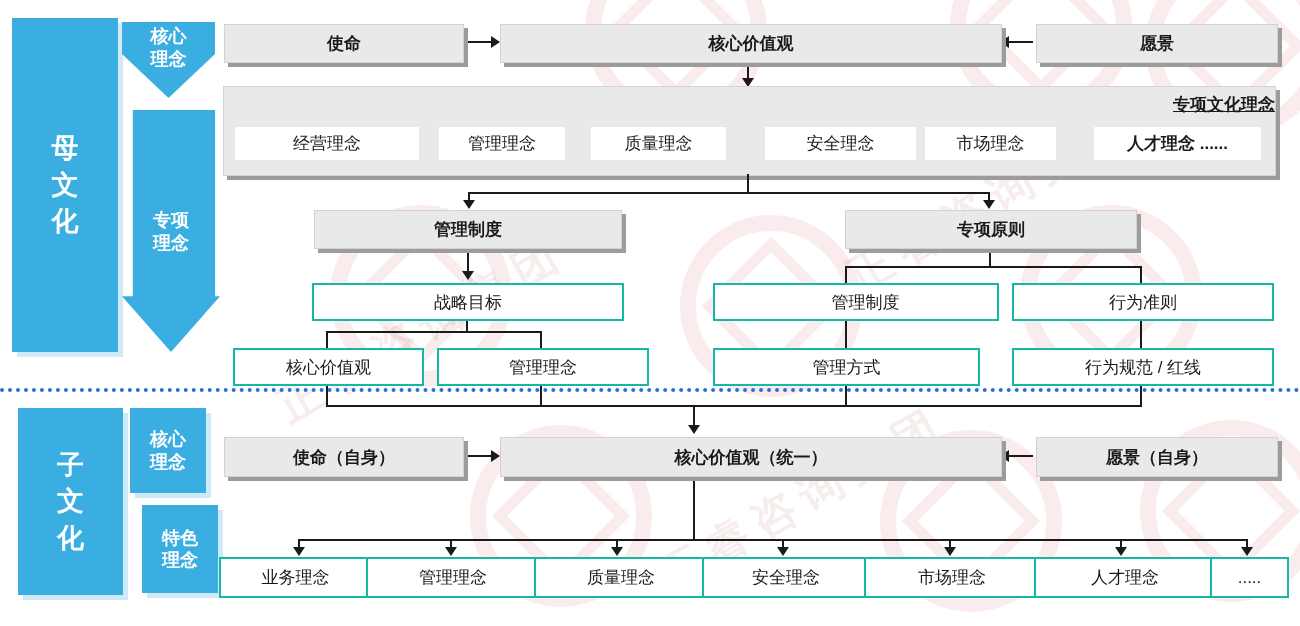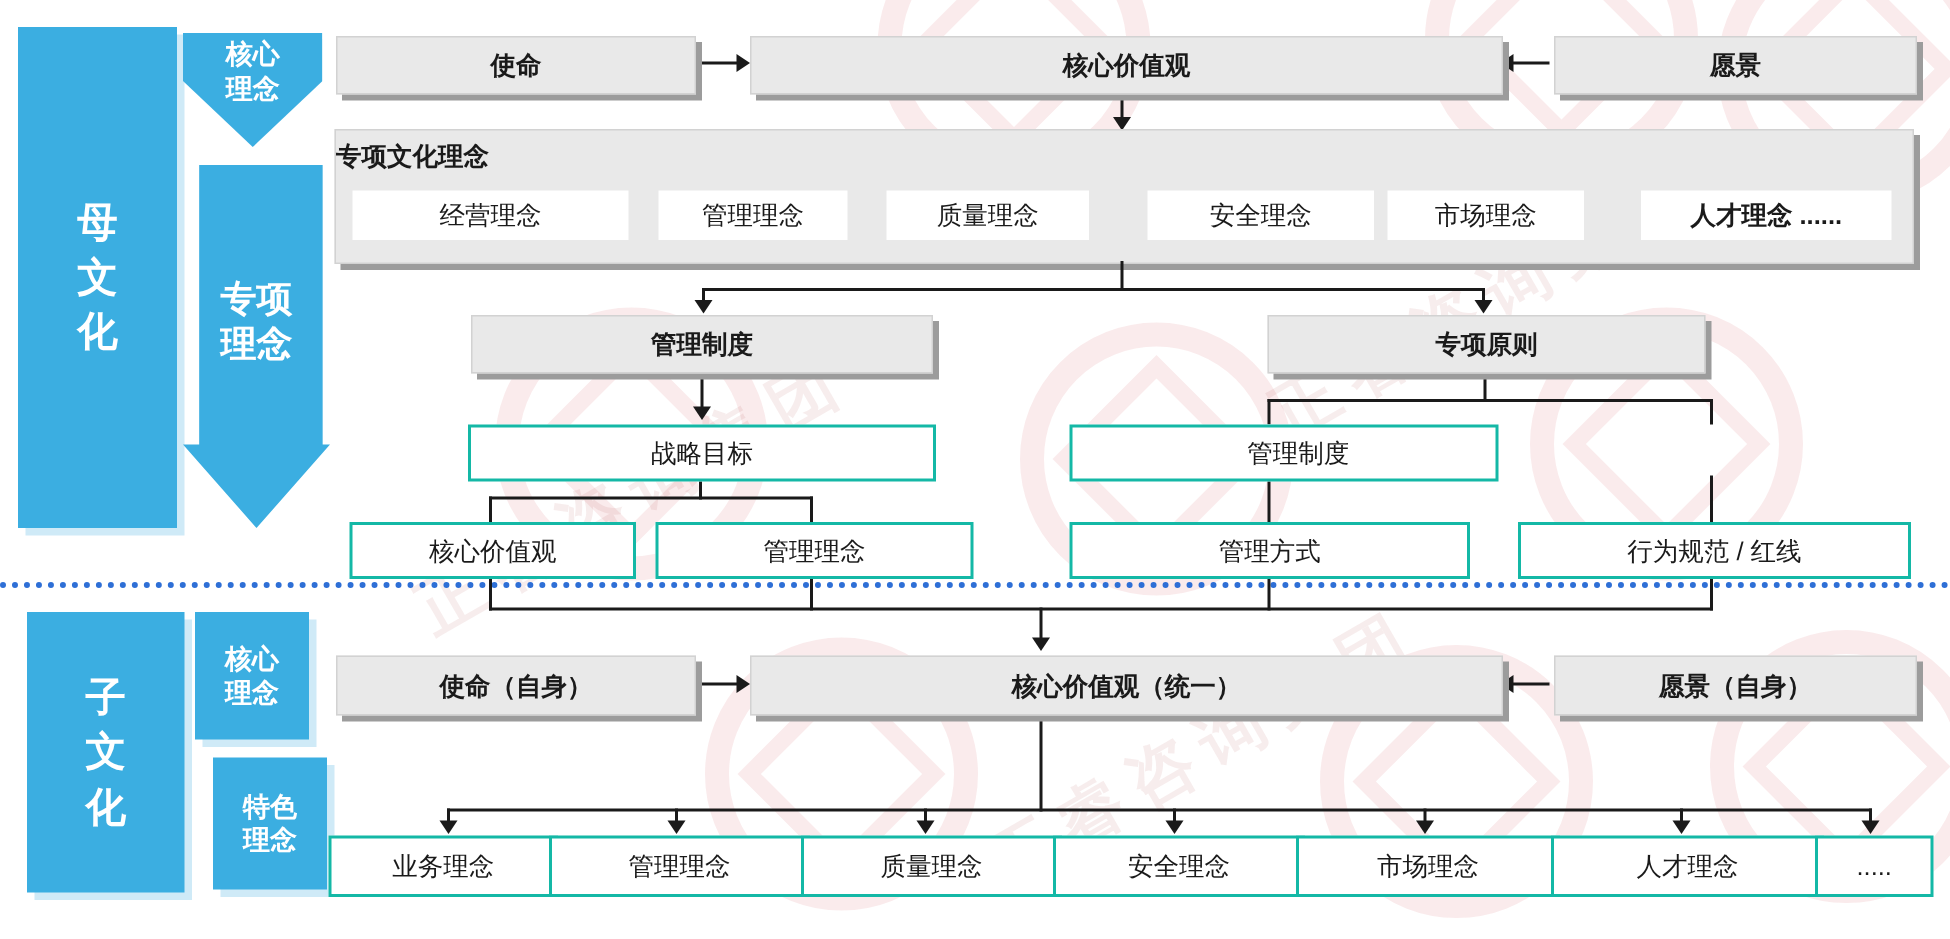--- a/index.html
+++ b/index.html
@@ -25,22 +25,22 @@
               filter:drop-shadow(4px 4px 0 #cfeaf7);}
   .blue-arrow .stack{white-space:pre-line;font-weight:bold;}
   
   .gbox{position:absolute;background:#e9e9e9;border:1px solid #d2d2d2;
         box-shadow:4px 4px 0 #9c9c9c;display:flex;align-items:center;justify-content:center;
         font-weight:bold;font-size:17px;z-index:3;}
   .wbox{position:absolute;background:#ffffff;border:2px solid #14b8a6;
         display:flex;align-items:center;justify-content:center;font-size:17px;z-index:3;}
   .container-grey{position:absolute;background:#e9e9e9;border:1px solid #d2d2d2;
         box-shadow:4px 4px 0 #9c9c9c;z-index:2;}
-  .container-title{position:absolute;left:0;right:12px;top:6px;text-align:left;
-        font-weight:bold;font-size:17px;}
+  .container-title{position:absolute;left:0;right:0;top:6px;text-align:right;
+        font-weight:bold;font-size:17px;text-decoration:underline;}
   .inner-white{position:absolute;background:#ffffff;display:flex;align-items:center;
         justify-content:center;font-size:17px;}
   
   .hline{position:absolute;height:2px;background:#1a1a1a;z-index:2;}
   .vline{position:absolute;width:2px;background:#1a1a1a;z-index:2;}
   .arr-down{position:absolute;width:0;height:0;border-left:6px solid transparent;
         border-right:6px solid transparent;border-top:9px solid #1a1a1a;z-index:2;}
   .arr-right{position:absolute;width:0;height:0;border-top:6px solid transparent;
         border-bottom:6px solid transparent;border-left:9px solid #1a1a1a;z-index:2;}
   .arr-left{position:absolute;width:0;height:0;border-top:6px solid transparent;
@@ -88,21 +88,21 @@
 文
 化</span>
   </div>
   <div class="blue-arrow" style="left:122px;top:22px;width:93px;height:76px;
        clip-path:polygon(0 0,100% 0,100% 42%,50% 100%,0 42%);">
     <span class="stack" style="font-size:18px;line-height:1.25;padding-top:3px;">核心
 理念</span>
   </div>
   <div class="blue-arrow" style="left:122px;top:110px;width:98px;height:242px;
        clip-path:polygon(11% 0,95% 0,95% 77%,100% 77%,50% 100%,0 77%,11% 77%);">
-    <span class="stack" style="font-size:24px;line-height:1.25;padding-top:75px;">专项
+    <span class="stack" style="font-size:18px;line-height:1.25;padding-top:75px;margin-top:24px;">专项
 理念</span>
   </div>
 
   <div class="blue" style="left:18px;top:408px;width:105px;height:187px;">
     <span class="stack" style="font-size:27px;line-height:1.35;">子
 文
 化</span>
   </div>
   <div class="blue" style="left:130px;top:408px;width:76px;height:85px;">
     <span class="stack" style="font-size:18px;line-height:1.25;">核心
@@ -151,20 +151,21 @@
   <div class="vline" style="left:326px;top:331px;height:17px;"></div>
   <div class="vline" style="left:540px;top:331px;height:17px;"></div>
   <div class="wbox" style="left:233px;top:348px;width:187px;height:34px;">核心价值观</div>
   <div class="wbox" style="left:437px;top:348px;width:208px;height:34px;">管理理念</div>
 
   <div class="vline" style="left:989px;top:248px;height:20px;"></div>
   <div class="hline" style="left:845px;top:266px;width:297px;"></div>
   <div class="vline" style="left:845px;top:266px;height:17px;"></div>
   <div class="vline" style="left:1140px;top:266px;height:17px;"></div>
   <div class="wbox" style="left:713px;top:283px;width:263px;height:34px;padding-left:19px;">管理制度</div>
+  <div class="wbox" style="left:1012px;top:283px;width:258px;height:34px;">行为准则</div>
   <div class="vline" style="left:845px;top:317px;height:31px;"></div>
   <div class="vline" style="left:1140px;top:317px;height:31px;"></div>
   <div class="wbox" style="left:713px;top:348px;width:263px;height:34px;">管理方式</div>
   <div class="wbox" style="left:1012px;top:348px;width:258px;height:34px;">行为规范 / 红线</div>
 
   <div class="divider" style="top:388px;"></div>
 
   <div class="vline" style="left:326px;top:382px;height:25px;"></div>
   <div class="vline" style="left:540px;top:382px;height:25px;"></div>
   <div class="vline" style="left:845px;top:382px;height:25px;"></div>

